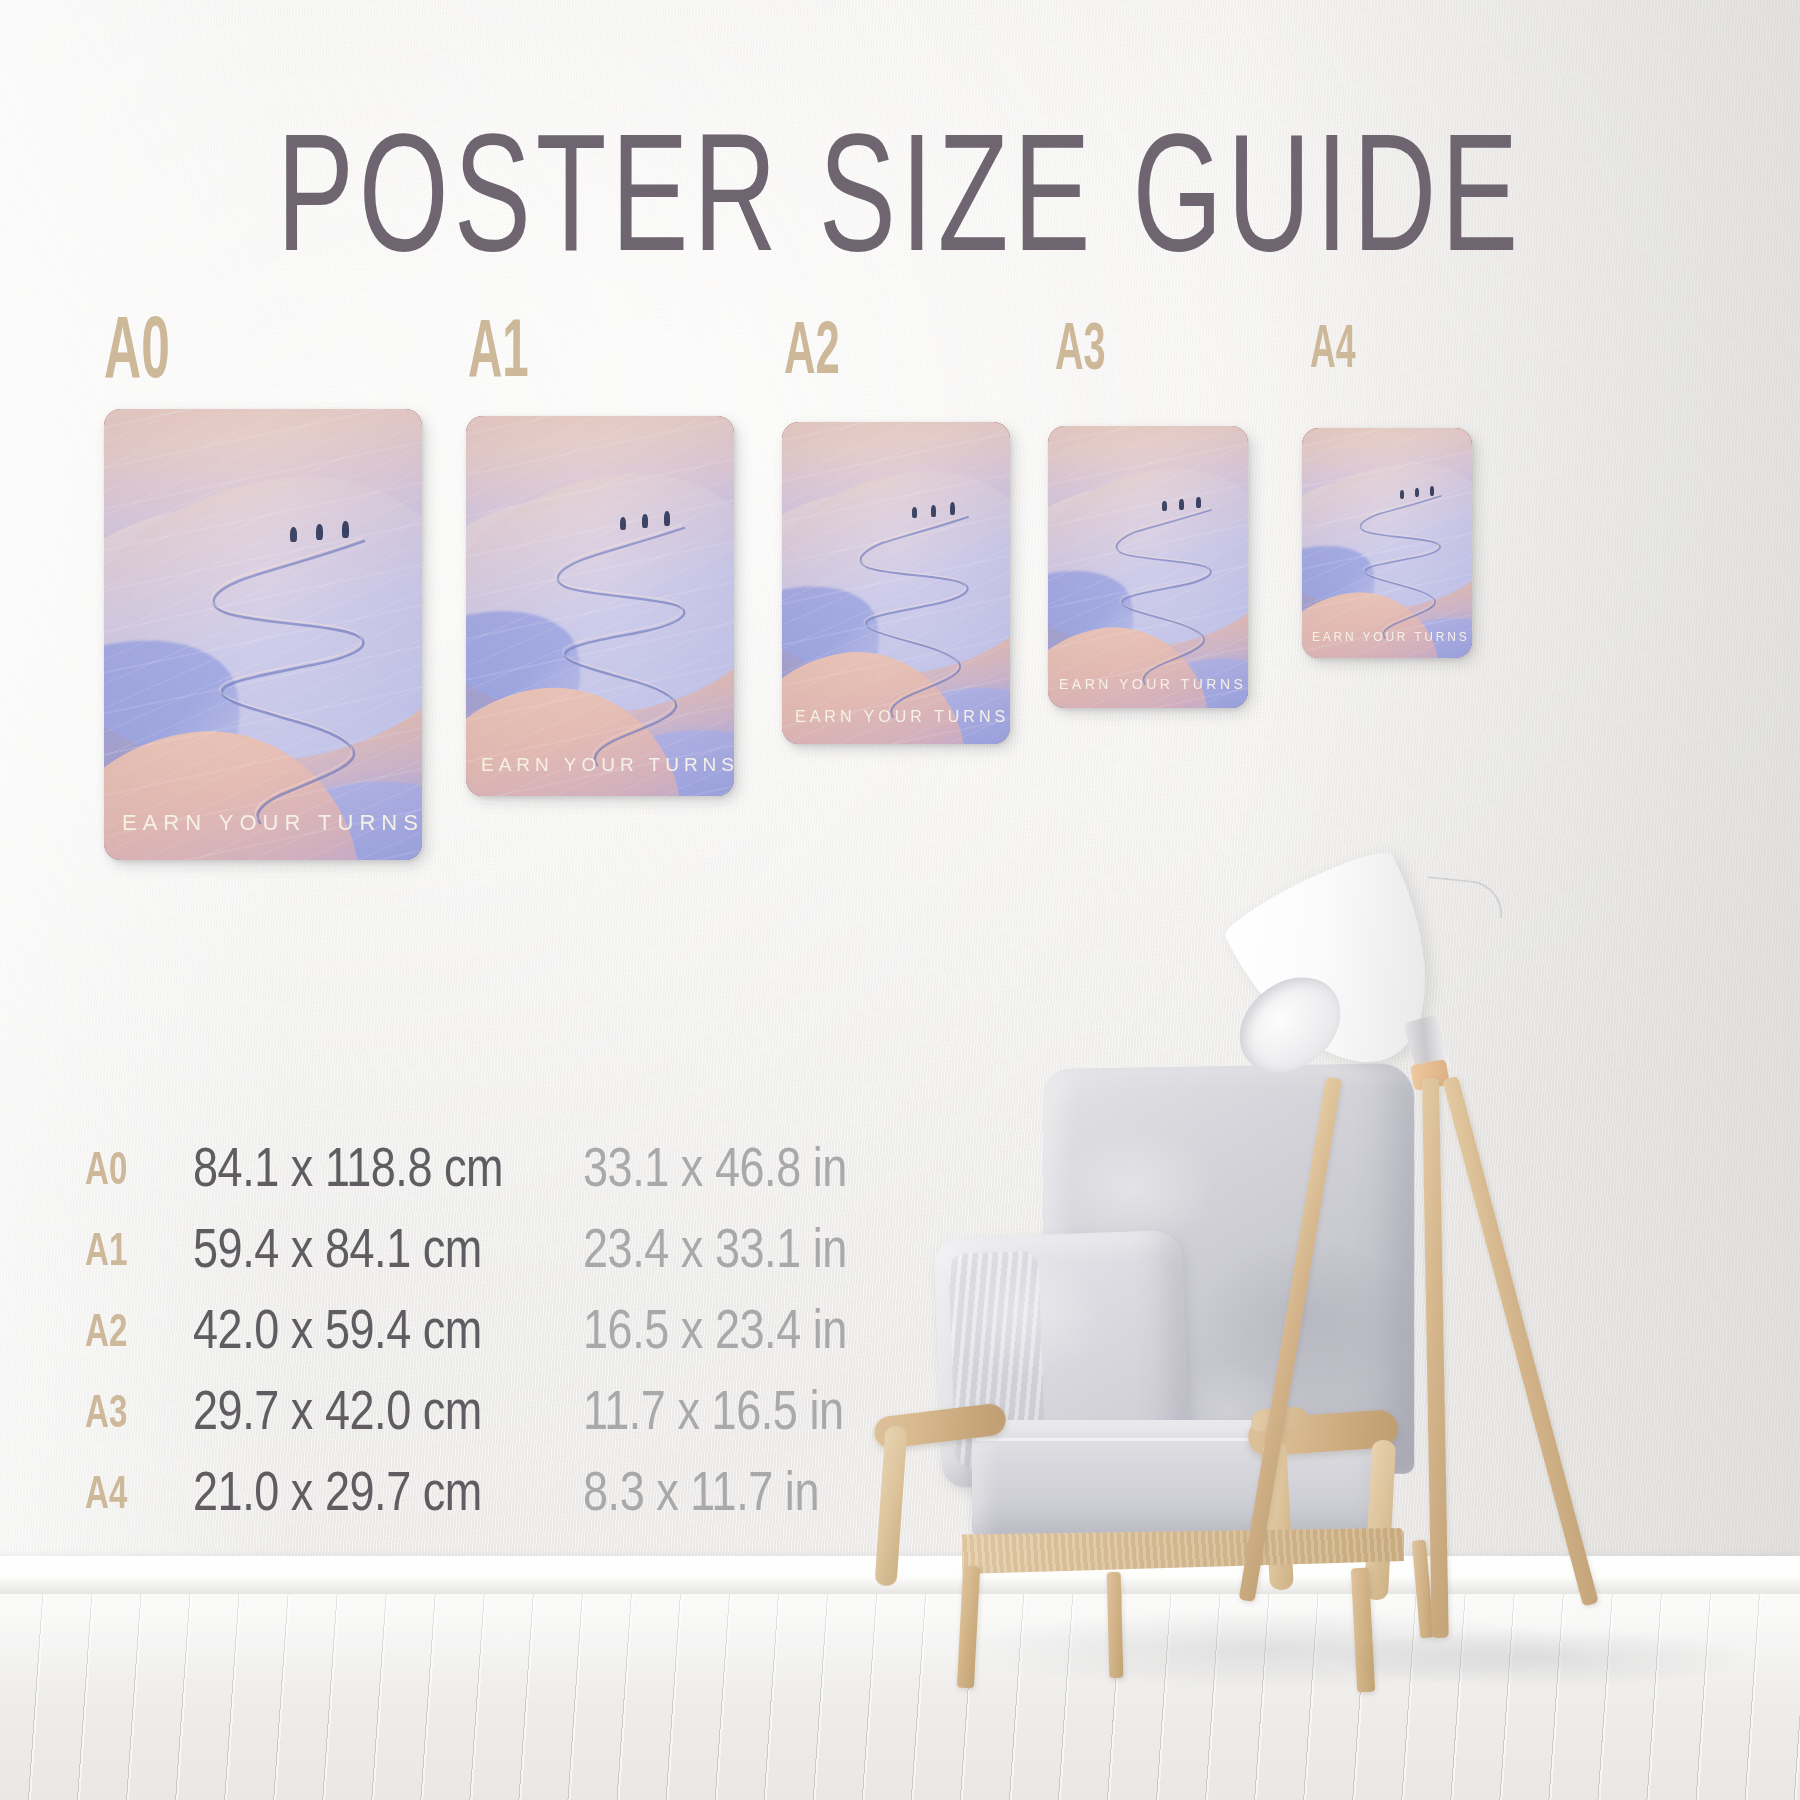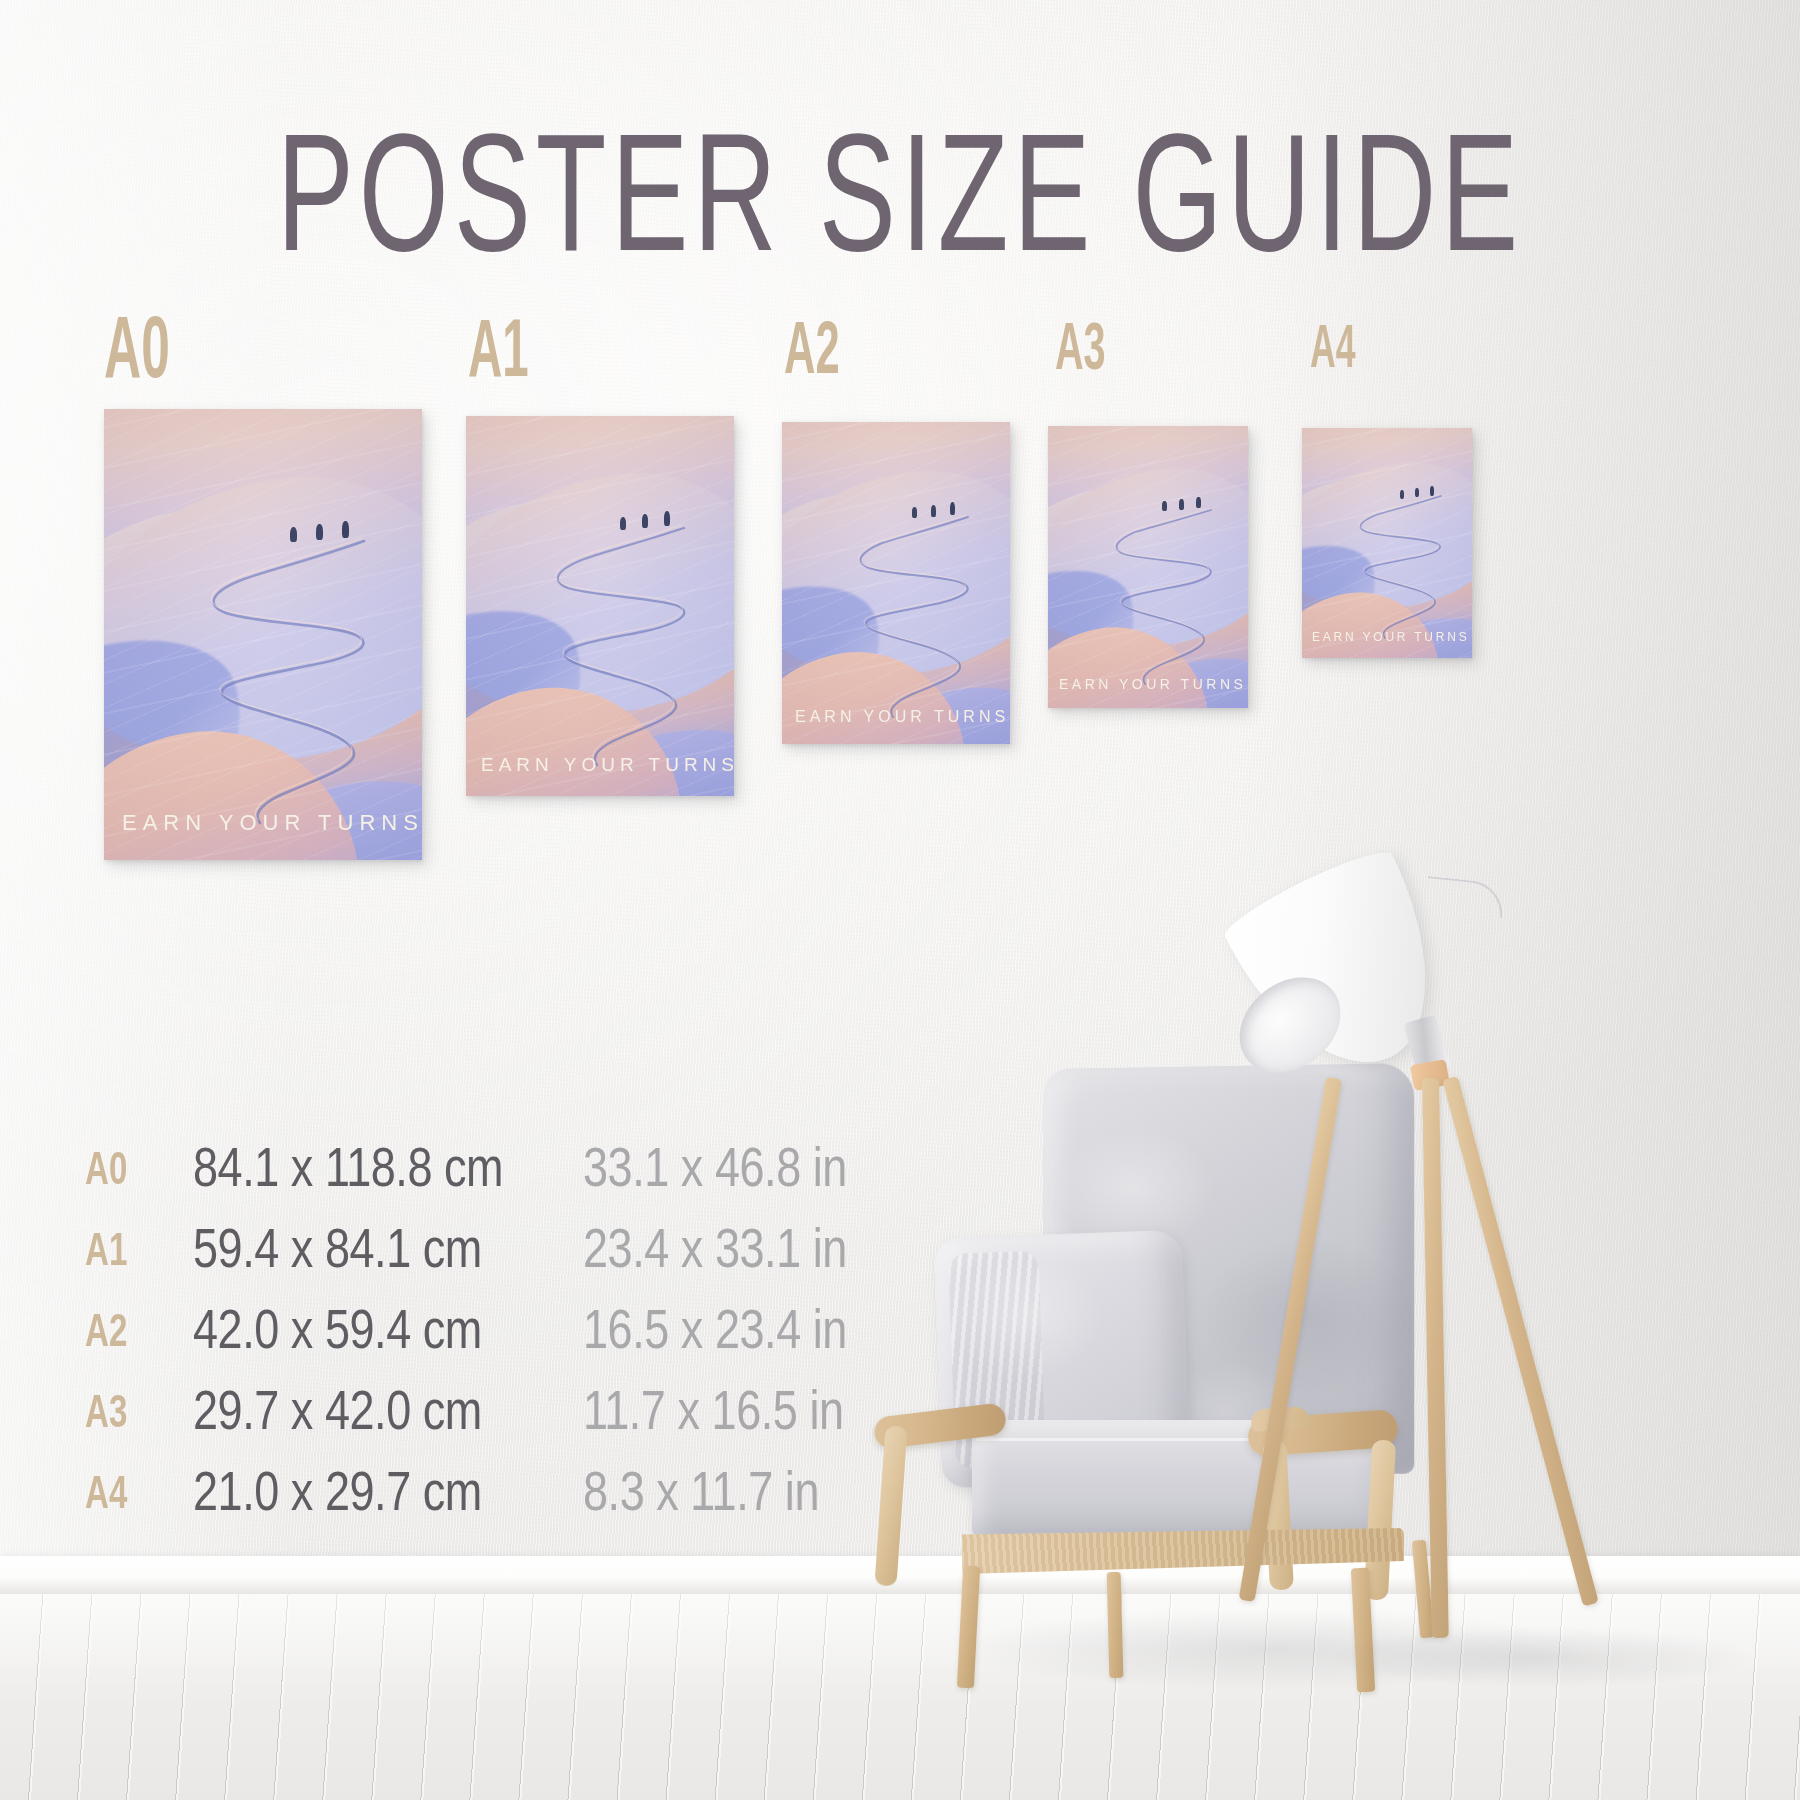--- a/index.html
+++ b/index.html
@@ -88,20 +88,21 @@
     white-space:nowrap;
   }
 
   .poster {
     position:absolute;
     overflow:hidden;
     background:#7f1d1d;
     box-shadow:
       5px 6px 13px rgba(90,88,95,.20),
       1px 2px 4px rgba(90,88,95,.14);
+    border-radius: 17px;
   }
   .poster-art { position:absolute; inset:0; overflow:hidden; }
 
   
   .art-sky {
     position:absolute; left:0; top:0; width:100%; height:100%;
     background:linear-gradient(174deg,
       #e9c9bd 0%,
       #e8cdc6 9%,
       #dfc9d4 19%,

